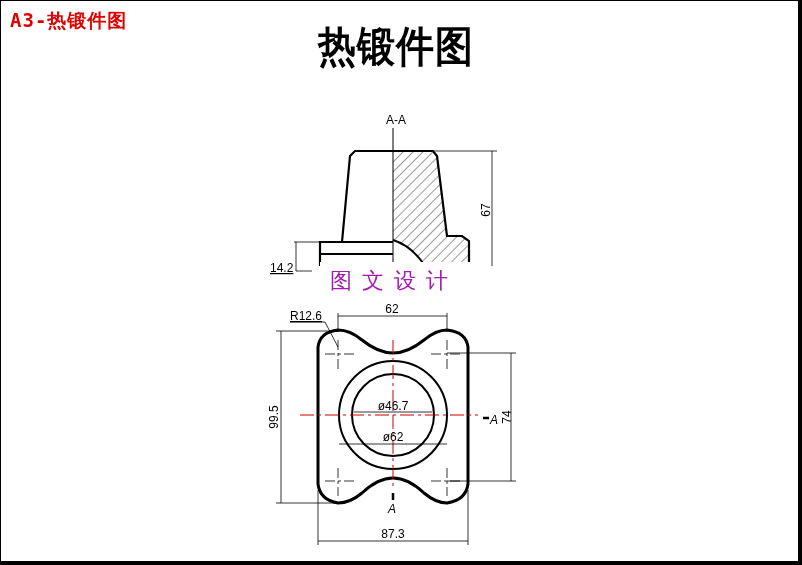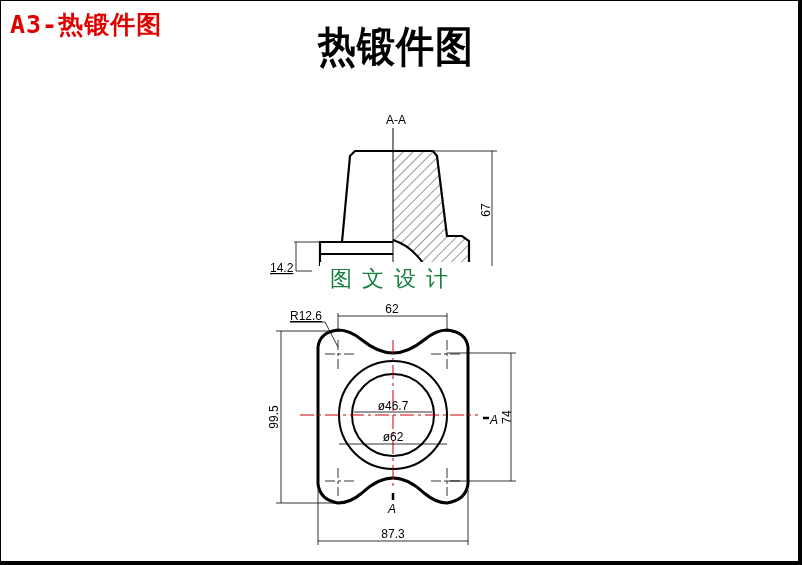--- a/index.html
+++ b/index.html
@@ -1,24 +1,24 @@
 <!DOCTYPE html>
 <html><head>
 <meta charset="utf-8">
 <style>
   html, body { margin: 0; padding: 0; background: #ffffff; }
   body { width: 802px; height: 565px; position: relative; overflow: hidden; font-family: "DejaVu Sans", sans-serif; }
   .frame { position: absolute; left: 0; top: 0; width: 802px; height: 565px; box-sizing: border-box;
            border-left: 1px solid #000; border-top: 1px solid #000; border-right: 4px solid #000; border-bottom: 4px solid #000; }
   .tag { position: absolute; left: 10px; top: 8px; color: #e00000; font-family: "DejaVu Sans Mono", monospace;
-         font-size: 25px; font-weight: bold; letter-spacing: 1px; }
+         font-size: 19px; font-weight: bold; letter-spacing: 1px; }
   .title { position: absolute; left: 318px; top: 18px; color: #000; font-family: "DejaVu Serif", serif;
            font-size: 38px; font-weight: bold; letter-spacing: 1px; transform: scaleY(1.12); transform-origin: top left; }
   .watermark { position: absolute; left: 320px; top: 262px; width: 158px; height: 38px; background: #fff;
-               font-family: Liberation Mono, monospace; font-size: 22px; color: #15803d; letter-spacing: 10px;
+               font-family: Liberation Serif, serif; font-size: 22px; color: #a21caf; letter-spacing: 10px;
                line-height: 38px; padding-left: 10px; box-sizing: border-box; }
   svg { position: absolute; left: 0; top: 0; }
   .dimtxt { font-family: "Liberation Sans", sans-serif; font-size: 12px; fill: #000; }
 </style>
 </head>
 <body>
 
 <div class="frame"></div>
 
 <div class="tag">A3-热锻件图</div>

